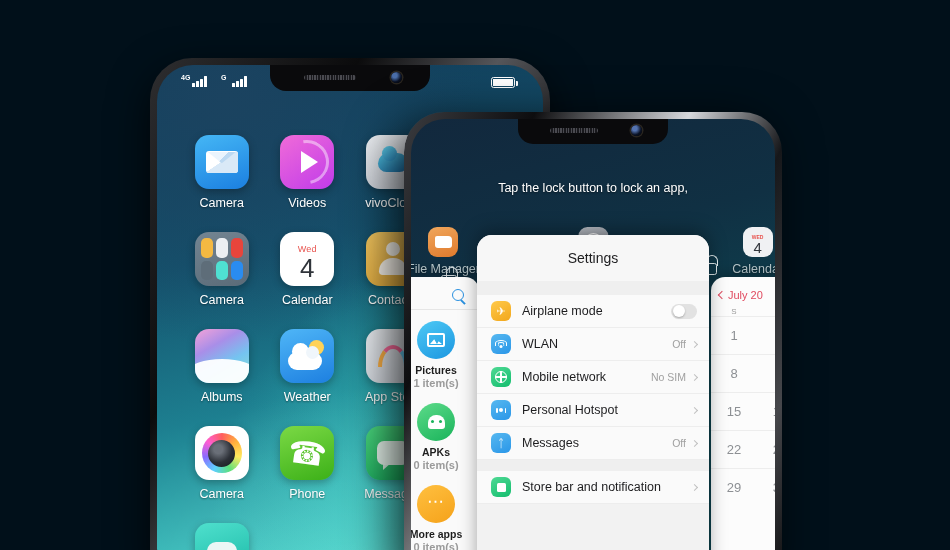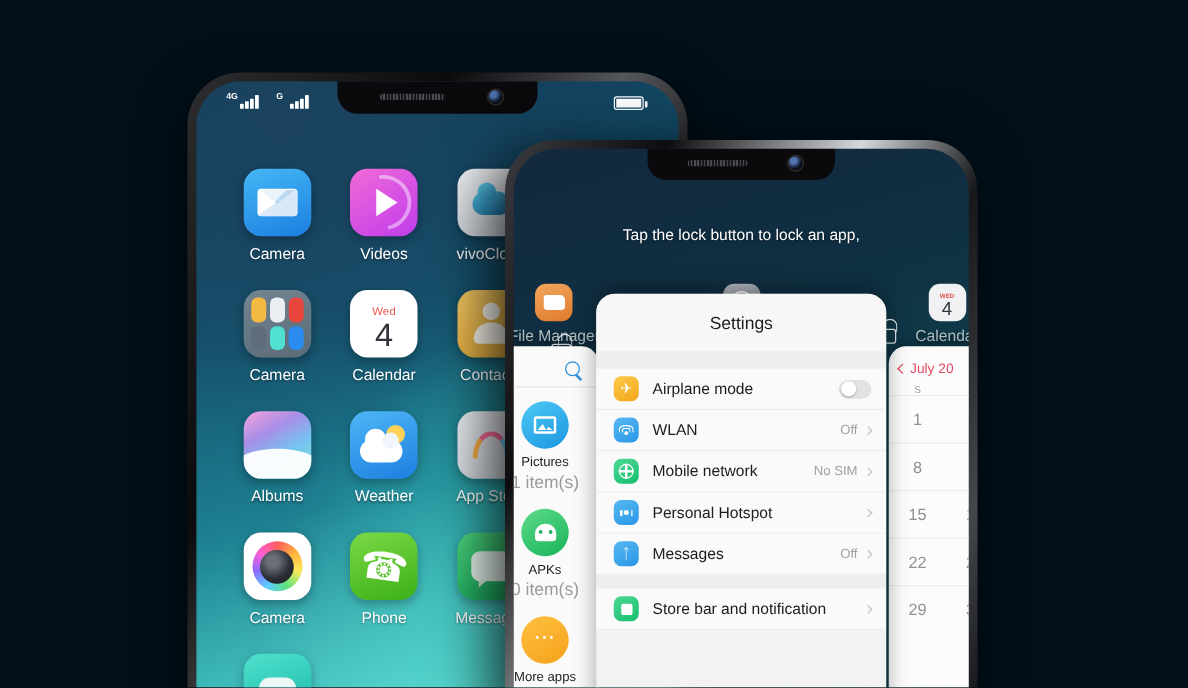--- a/index.html
+++ b/index.html
@@ -178,22 +178,22 @@
   .card{ position:absolute; bottom:-10px; background:#f7f7f7; border-radius:14px 14px 0 0; overflow:hidden; box-shadow:0 -3px 14px rgba(0,0,0,.28); }
   
   #card-files{ left:-18px; width:86px; top:0; background:#fafafa; }
   #fm-search{ position:absolute; right:13px; top:12px; width:14px; height:14px; }
   #fm-search:before{ content:""; position:absolute; left:0; top:0; width:10px; height:10px; border:1.7px solid #2a91e0; border-radius:50%; }
   #fm-search:after{ content:""; position:absolute; right:0px; bottom:0px; width:6px; height:1.8px; background:#2a91e0; transform:rotate(45deg); }
   #fm-div{ position:absolute; left:0; right:0; top:32px; height:1px; background:#e6e6e6; }
   #fm-list{ position:absolute; left:0; right:0; top:44px; }
   .fm-item{ display:flex; flex-direction:column; align-items:center; margin-bottom:14px; }
   .fm-ic{ width:38px; height:38px; border-radius:50%; display:flex; align-items:center; justify-content:center; }
-  .fm-name{ font-size:10.5px; color:#1e1e1e; font-weight:400; margin-top:5px; }
-  .fm-sub{ font-size:14px; color:#9a9a9a; margin-top:1px; }
+  .fm-name{ font-size:10.5px; color:#1e1e1e; font-weight:700; margin-top:5px; }
+  .fm-sub{ font-size:11px; color:#9a9a9a; margin-top:1px;font-weight:bold; }
   .fm-pic{ background:linear-gradient(150deg,#4ec9f5,#1b96e0); }
   .fm-pic .img{ width:18px; height:14px; border:2px solid #fff; border-radius:2px; position:relative; }
   .fm-pic .img:after{ content:""; position:absolute; left:1px; bottom:1px; width:12px; height:6px; background:#fff; clip-path:polygon(0 100%,35% 20%,58% 100%,72% 55%,100% 100%); }
   .fm-apk{ background:linear-gradient(150deg,#5ddb8a,#19b35a); }
   .fm-apk .droid{ width:17px; height:14px; background:#fff; border-radius:8px 8px 3px 3px; position:relative; }
   .fm-apk .droid:before{ content:""; position:absolute; left:3px; top:5px; width:3px; height:3px; border-radius:50%; background:#19b35a; }
   .fm-apk .droid:after{ content:""; position:absolute; right:3px; top:5px; width:3px; height:3px; border-radius:50%; background:#19b35a; }
   .fm-more{ background:linear-gradient(150deg,#ffc040,#f5a21a); color:#fff; font-size:17px; letter-spacing:1px; line-height:0; padding-bottom:4px; }
 
   

